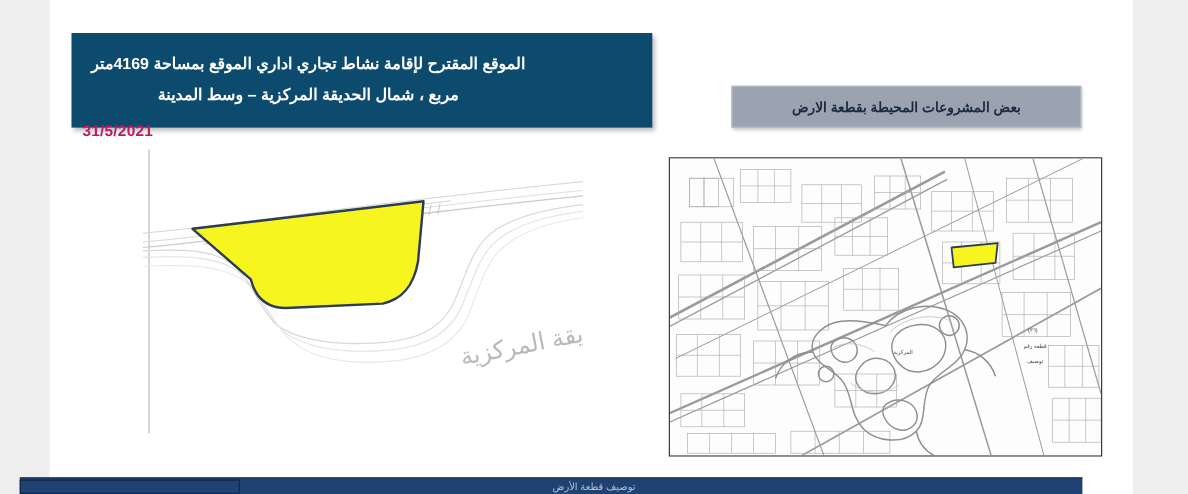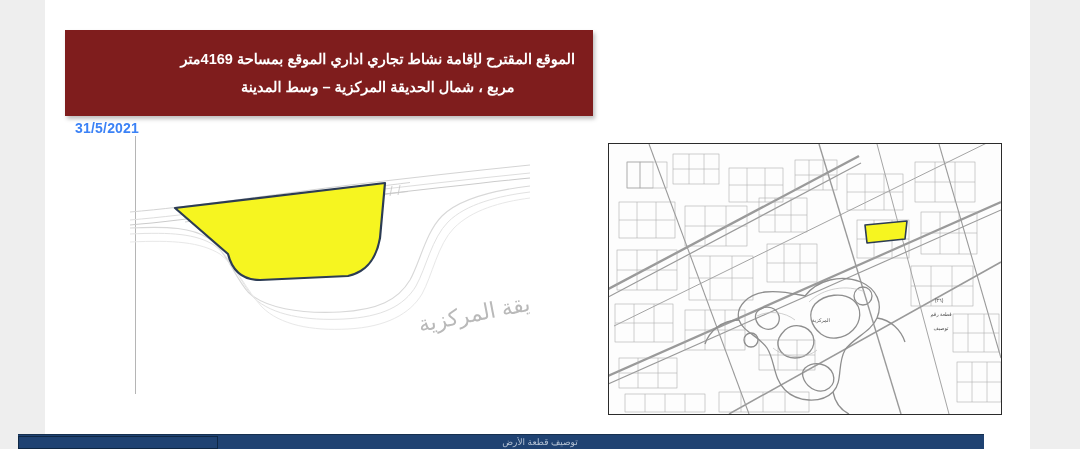--- a/index.html
+++ b/index.html
@@ -25,47 +25,47 @@
     background: #ffffff;
   }
 
   
   #left-header {
     position: absolute;
     left: 20px;
     top: 30px;
     width: 528px;
     height: 86px;
-    background: #7f1d1d;
+    background: #0c4a6e;
     box-shadow: 2px 3px 4px rgba(0,0,0,0.25);
     display: flex;
     align-items: center;
-    justify-content: flex-end;
+    justify-content: flex-start;
     box-sizing: border-box;
     padding: 4px 18px;
   }
   #left-header-text {
     color: #ffffff;
     font-size: 14.5px;
     font-weight: bold;
     line-height: 1.95;
     text-align: center;
     direction: rtl;
     white-space: pre-line;
     letter-spacing: 0.1px;
   }
 
   
   #date-label {
     position: absolute;
     left: 30px;
-    top: 120px;
+    top: 111px;
     font-size: 14px;
     font-weight: bold;
-    color: #3b82f6;
+    color: #be185d;
     letter-spacing: 0.2px;
   }
 
   
   #drawing-divider {
     position: absolute;
     left: 90px;
     top: 136px;
     width: 1px;
     height: 258px;
@@ -258,20 +258,23 @@
 
         <path d="M47 57 L 254 33 L 246 80 L 224 80 L 100 80 Z" fill="none" stroke="none"></path>
         <path d="M45 58 L 255 33 L 250 88 C 246 110, 236 122, 218 126
                  L 130 130 C 112 130, 102 120, 98 104 Z" fill="#f6f520" stroke="#2c3c54" stroke-width="2.2" stroke-linejoin="round"></path>
 
         <text class="park-label" x="290" y="182" text-anchor="end" transform="rotate(-11 290 182)">الحديقة المركزية</text>
       </svg>
     </div>
 
 
+    <div id="right-subtitle">
+      <span id="right-subtitle-text">بعض المشروعات المحيطة بقطعة الارض</span>
+    </div>
 
     <div id="map-frame">
       <svg viewBox="0 0 392 270" xmlns="http://www.w3.org/2000/svg">
         <rect x="0" y="0" width="392" height="270" fill="#fdfdfd"></rect>
 
         <g stroke="#9a9a9a" fill="none">
           <path d="M-10 150 L 250 12" stroke-width="2.4"></path>
           <path d="M-10 158 L 252 19" stroke-width="1.2"></path>
           <path d="M5 182 L 392 -8" stroke-width="0.9"></path>
           <path d="M-10 236 L 392 58" stroke-width="2.2"></path>

